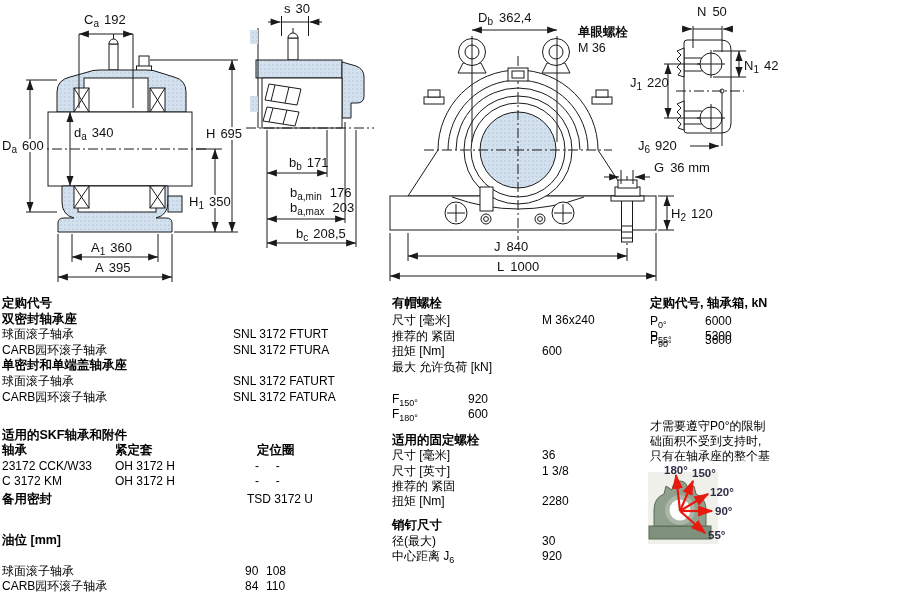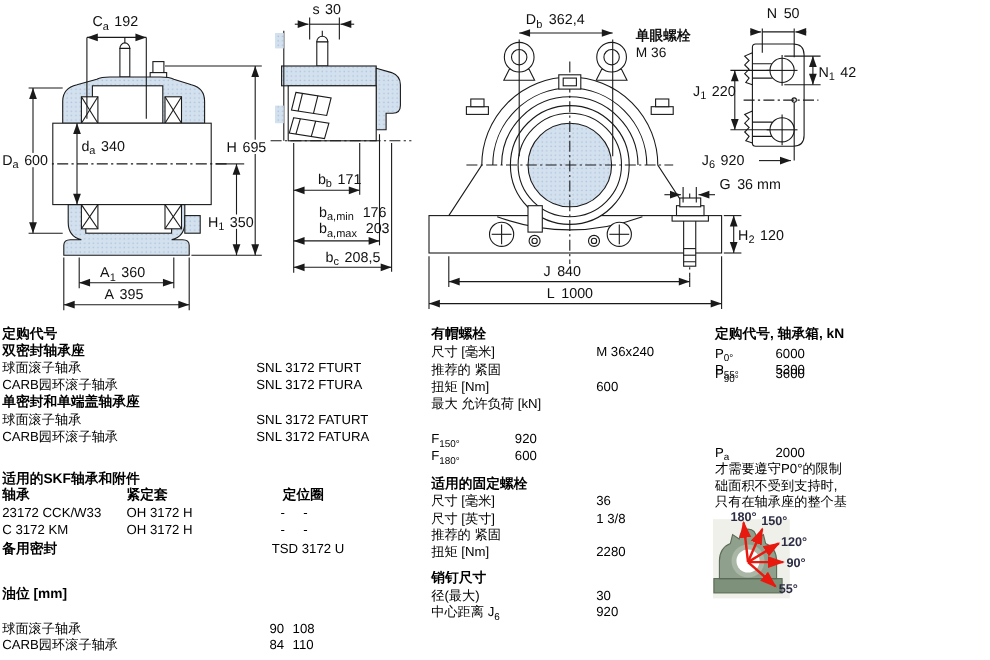--- a/index.html
+++ b/index.html
@@ -366,24 +366,20 @@
     <span class="v" style="left:55px">6000</span>
   </div>
   <div class="r" style="top:35px;width:100%">
     <span><span>P</span><sub>55°</sub></span>
     <span class="v" style="left:55px">5300</span>
   </div>
   <div class="r" style="top:39px;width:100%">
     <span><span>P</span><sub>90°</sub></span>
     <span class="v" style="left:55px">3600</span>
   </div>
-  <div class="r" style="top:110px;width:100%">
-    <span><span>P</span><sub>a</sub></span>
-    <span class="v" style="left:55px">2000</span>
-  </div>
   <div class="r" style="top:125px">才需要遵守P0°的限制</div>
   <div class="r" style="top:140px">础面积不受到支持时,</div>
   <div class="r" style="top:155px">只有在轴承座的整个基</div>
 </div>
 
 <svg width="130" height="88" viewBox="0 0 130 88" style="position:absolute;left:648px;top:460px;">
   <defs>
     <marker id="mr" viewBox="0 0 10 8" markerWidth="7" markerHeight="6" refX="9" refY="4" orient="auto">
       <path d="M0,0.5 L10,4 L0,7.5 Z" fill="#e8190f"></path>
     </marker>

